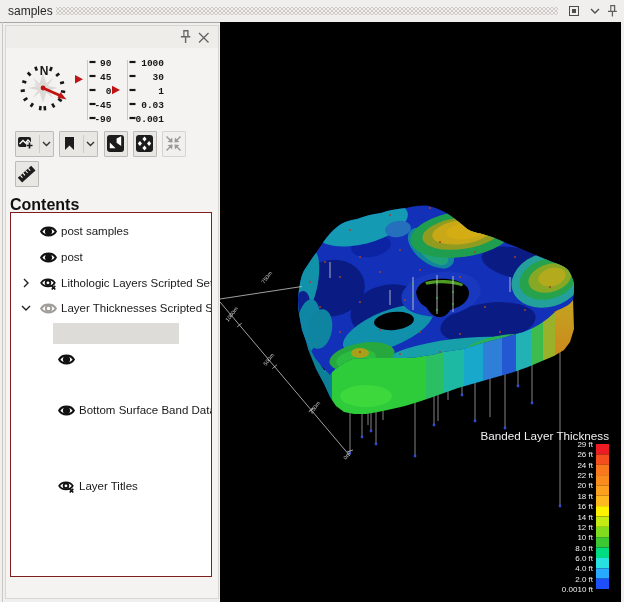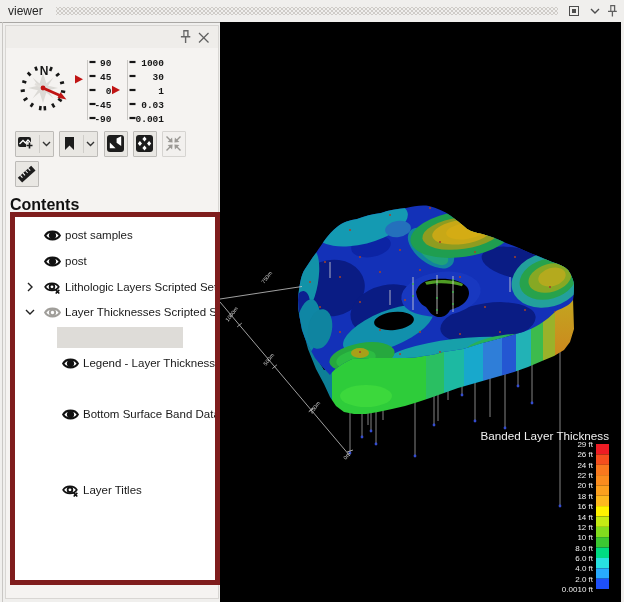--- a/index.html
+++ b/index.html
@@ -14,33 +14,33 @@
                        radial-gradient(#cfccc8 1px, transparent 1.1px);
       background-size:4px 4px;background-position:0 0,2px 2px;}
   
   .edgeL{position:absolute;left:2px;top:22px;width:1px;height:580px;background:#c9c7c4;}
   .edgeR{position:absolute;left:620px;top:22px;width:4px;height:580px;background:#f0efed;}
   .dock{position:absolute;left:5px;top:25px;width:212px;height:572px;
         background:#f5f3f1;border:1px solid #d8d6d3;}
   .dockhead{position:absolute;left:0;top:0;width:100%;height:22px;background:#efedea;}
   .contents{position:absolute;left:4px;top:170px;font-size:16px;font-weight:bold;color:#111;}
   .tree{position:absolute;left:4px;top:186px;width:200px;height:363px;background:#fff;
-        border:5px solid #7f1d1d;overflow:hidden;}
+        border:1px solid #7f1d1d;overflow:hidden;}
   .row{position:absolute;left:0;height:20px;display:flex;align-items:center;font-size:11.5px;color:#191919;white-space:nowrap;}
   .hl{position:absolute;background:#dedcd8;}
   
   .vp{position:absolute;left:220px;top:22px;width:401px;height:580px;background:#000;}
   .btn{position:absolute;height:24px;background:#e9e7e3;border:1px solid #bdbbb8;border-radius:1px;}
   .btn.dis{background:#f2f0ee;border-color:#d6d4d1;}
   .eye{margin-right:4px;flex:none;}
 </style>
 </head>
 <body>
 <div class="titlebar">
-  <div class="txt">viewer</div>
+  <div class="txt">samples</div>
   <div class="dots"></div>
   <svg width="60" height="22" style="position:absolute;left:560px;top:0">
     <g stroke="#4d4d4d" fill="none" stroke-width="1">
       <rect x="9.5" y="6.5" width="9" height="9"></rect>
       <rect x="12.5" y="9.5" width="3" height="3" fill="#4d4d4d"></rect>
       <path d="M31 9 L35 13 L39 9" stroke-width="1.4"></path>
       <g stroke="#5f5f5f" fill="none">
         <path d="M50.2,5.7 h4.4 v5.6 M48,11.3 h8.8 M52.4,12 v4.6" stroke-width="1.3"></path>
         <path d="M50.8,5.7 v5.6" stroke-width="1.1"></path>
       </g>
@@ -221,21 +221,20 @@
           <path d="M1.1,6 C3.9,1.1 12.1,1.1 14.9,6 C12.1,10.9 3.9,10.9 1.1,6 Z" fill="#fff" stroke="#a09e9a" stroke-width="2"></path>
           <circle cx="8" cy="6" r="2.5" fill="#fff" stroke="#a09e9a" stroke-width="1.8"></circle>
         </svg>
         <span>Layer Thicknesses Scripted Set</span>
       </div>
     <div class="row" style="top:136px;left:47px">
         <svg class="eye" width="17" height="13" viewBox="0 0 16 12">
           <path d="M1.1,6 C3.9,1.1 12.1,1.1 14.9,6 C12.1,10.9 3.9,10.9 1.1,6 Z" fill="#fff" stroke="#111" stroke-width="2"></path>
           <circle cx="8" cy="6" r="3.4" fill="#111"></circle>
         </svg>
-        <span>Legend - Layer Thickness</span>
       </div>
     <div class="row" style="top:187px;left:47px">
         <svg class="eye" width="17" height="13" viewBox="0 0 16 12">
           <path d="M1.1,6 C3.9,1.1 12.1,1.1 14.9,6 C12.1,10.9 3.9,10.9 1.1,6 Z" fill="#fff" stroke="#111" stroke-width="2"></path>
           <circle cx="8" cy="6" r="3.4" fill="#111"></circle>
         </svg>
         <span>Bottom Surface Band Data</span>
       </div>
     <div class="row" style="top:263px;left:47px">
         <svg class="eye" width="17" height="13" viewBox="0 0 16 12">

